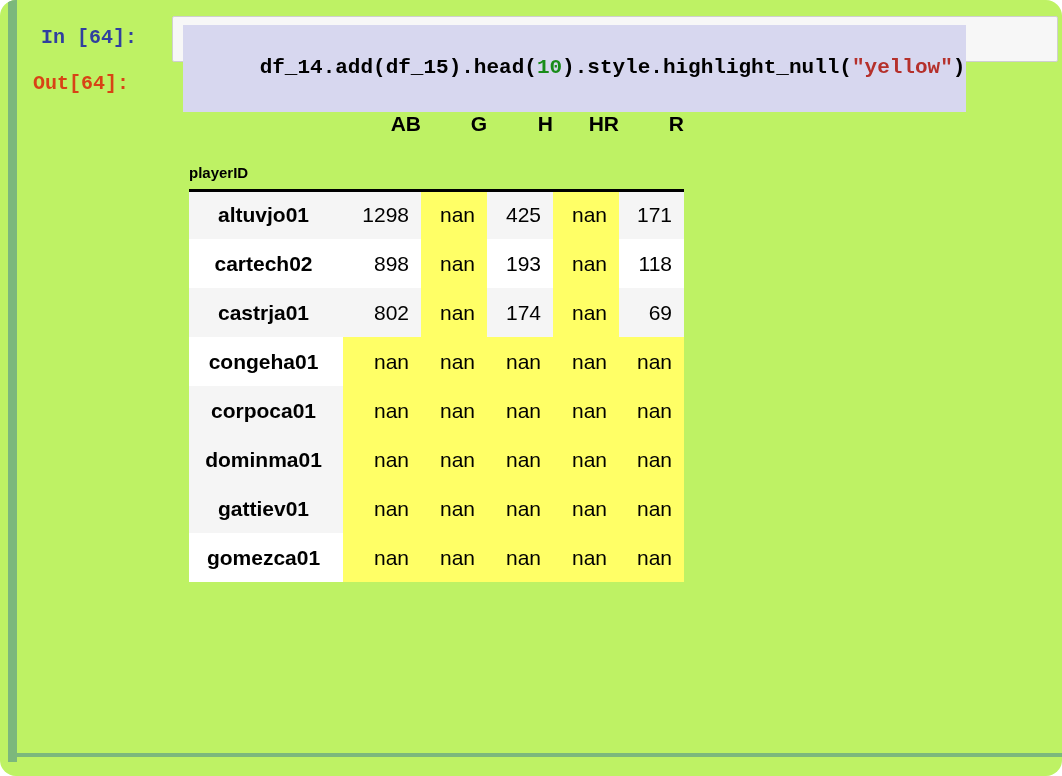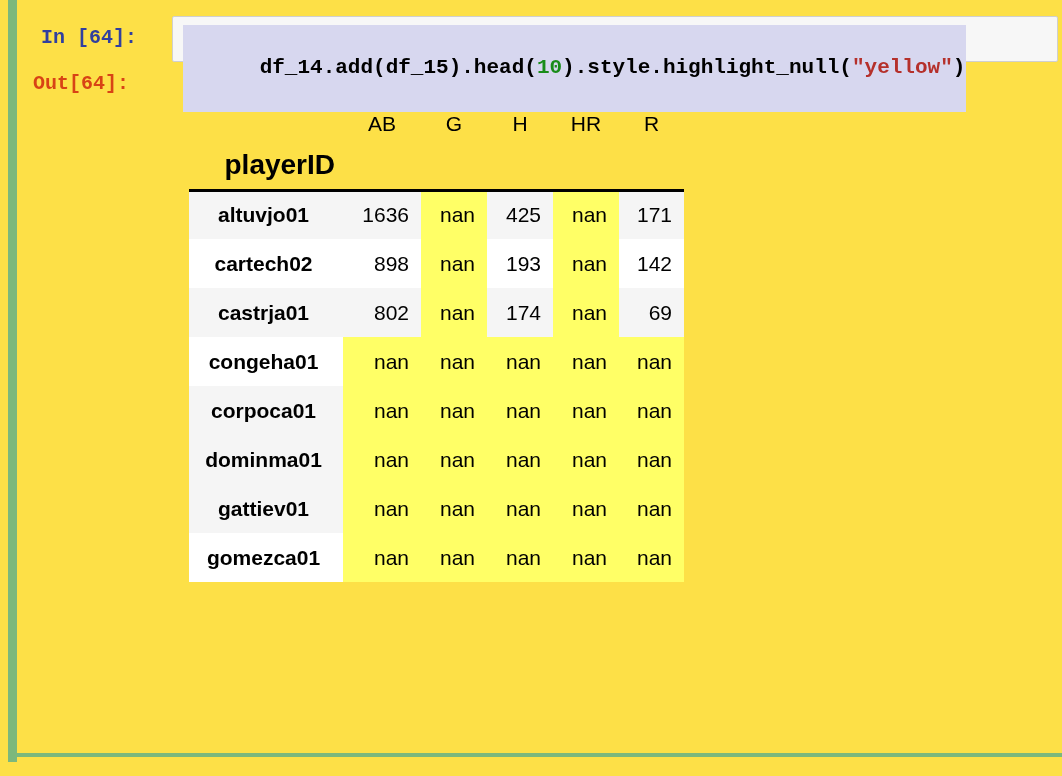--- a/index.html
+++ b/index.html
@@ -6,22 +6,23 @@
   html, body {
     margin: 0;
     padding: 0;
     background: #ffffff;
     font-family: "Liberation Sans", sans-serif;
   }
   #page {
     position: relative;
     width: 1062px;
     height: 776px;
-    background: #fde047;
+    background: #bef264;
     overflow: hidden;
+    border-radius: 16px;
   }
 
   
   .cell-selected-bar {
     position: absolute;
     left: 8px;
     top: 0px;
     width: 9px;
     height: 762px;
     background: #7cb87c;
@@ -108,31 +109,31 @@
   table.df th, table.df td {
     border: none;
     padding: 0;
     margin: 0;
   }
   
   .df thead tr.colhdr th {
     height: 42px;
     vertical-align: bottom;
     padding-bottom: 6px;
-    font-weight: 400;
-    text-align: center;
+    font-weight: 700;
+    text-align: right;
     font-size: 21px;
   }
   .df thead tr.idxhdr th {
     height: 48px;
     vertical-align: bottom;
     padding-bottom: 8px;
     font-weight: 700;
-    text-align: right;
-    font-size: 28px;
+    text-align: left;
+    font-size: 15px;
   }
   .df thead tr.idxhdr th.idxname {
     padding-right: 8px;
   }
   .df thead tr.idxhdr th.spacer {
     border-bottom: none;
   }
   
   .df tbody tr:first-child td, .df tbody tr:first-child th {
     border-top: 3px solid #000000;
@@ -209,33 +210,33 @@
           <th class="spacer"></th>
           <th class="spacer"></th>
           <th class="spacer"></th>
           <th class="spacer"></th>
           <th class="spacer"></th>
         </tr>
       </thead>
       <tbody id="df-body">
           <tr class="odd">
             <th class="rowidx">altuvjo01</th>
-            <td class="val">1636</td>
+            <td class="val">1298</td>
             <td class="val null">nan</td>
             <td class="val">425</td>
             <td class="val null">nan</td>
             <td class="val">171</td>
           </tr>
           <tr class="even">
             <th class="rowidx">cartech02</th>
             <td class="val">898</td>
             <td class="val null">nan</td>
             <td class="val">193</td>
             <td class="val null">nan</td>
-            <td class="val">142</td>
+            <td class="val">118</td>
           </tr>
           <tr class="odd">
             <th class="rowidx">castrja01</th>
             <td class="val">802</td>
             <td class="val null">nan</td>
             <td class="val">174</td>
             <td class="val null">nan</td>
             <td class="val">69</td>
           </tr>
           <tr class="even">

